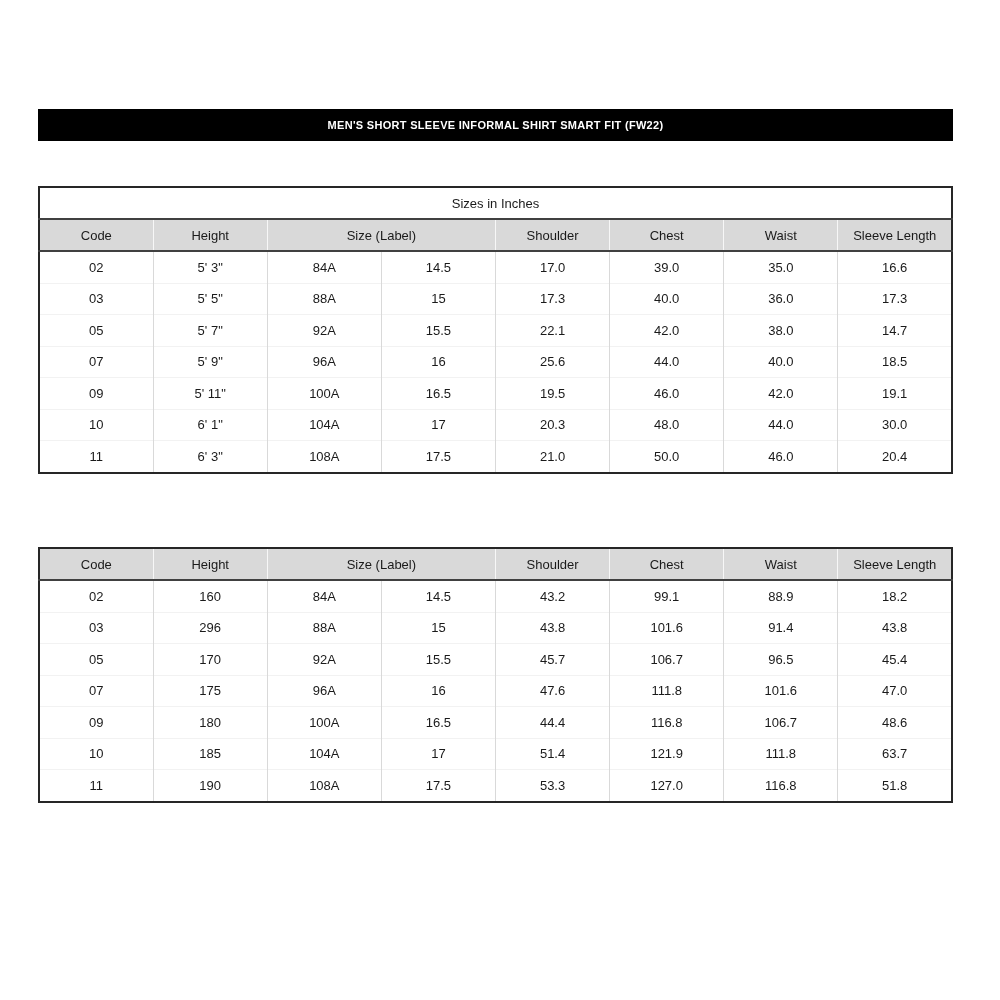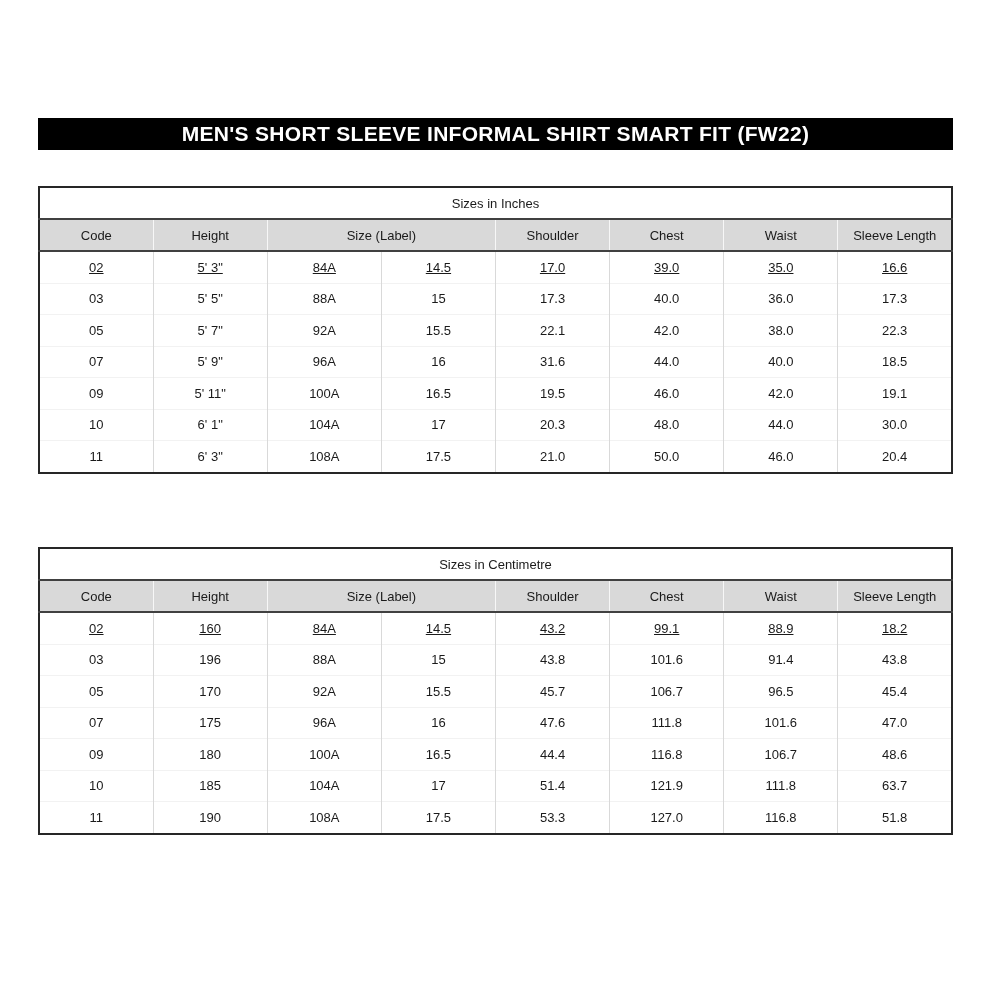--- a/index.html
+++ b/index.html
@@ -17,24 +17,24 @@
   html,body{margin:0;padding:0;}
   body{
     width:1000px;height:1000px;
     background:var(--page-bg);
     font-family:"Liberation Sans","DejaVu Sans",sans-serif;
     color:var(--text);
     position:relative;
     overflow:hidden;
   }
   .title-bar{
-    position:absolute;left:38px;top:118px;width:915px;height:32px;
+    position:absolute;left:38px;top:109px;width:915px;height:32px;
     background:var(--bar-bg);color:var(--bar-fg);
     display:flex;align-items:center;justify-content:center;
-    font-size:21px;font-weight:bold;letter-spacing:.3px;
+    font-size:11px;font-weight:bold;letter-spacing:.3px;
     white-space:nowrap;
   }
   .size-table-section{position:absolute;left:38px;width:915px;}
   .section-inches{top:186px;}
   .section-cm{top:547px;}
   table.size-table{
     width:915px;border-collapse:collapse;table-layout:fixed;
     border:2px solid var(--outer-border);
     font-size:13px;
   }
@@ -51,21 +51,21 @@
     border-bottom:2px solid var(--heavy-line);
     border-left:1px solid var(--header-sep);
   }
   tr.header-row th:first-child{border-left:none;}
   tbody td{
     height:30.5px;
     border-left:1px solid var(--grid-v);
     border-top:1px solid var(--grid-h);
   }
   tbody td:first-child{border-left:none;}
-  tbody tr:first-child td{border-top:none;text-decoration:underline;}
+  tbody tr:first-child td{border-top:none;}
 </style>
 </head>
 <body>
 
 <div class="title-bar">
   <span>MEN'S SHORT SLEEVE INFORMAL SHIRT SMART FIT (FW22)</span>
 </div>
 
 <div class="size-table-section section-inches">
   <table class="size-table">
@@ -115,28 +115,28 @@
           <td>17.3</td>
         </tr>
         <tr>
           <td>05</td>
           <td>5' 7"</td>
           <td>92A</td>
           <td>15.5</td>
           <td>22.1</td>
           <td>42.0</td>
           <td>38.0</td>
-          <td>22.3</td>
+          <td>14.7</td>
         </tr>
         <tr>
           <td>07</td>
           <td>5' 9"</td>
           <td>96A</td>
           <td>16</td>
-          <td>31.6</td>
+          <td>25.6</td>
           <td>44.0</td>
           <td>40.0</td>
           <td>18.5</td>
         </tr>
         <tr>
           <td>09</td>
           <td>5' 11"</td>
           <td>100A</td>
           <td>16.5</td>
           <td>19.5</td>
@@ -174,23 +174,20 @@
       <col style="width:12.5%">
         <col style="width:12.5%">
         <col style="width:12.5%">
         <col style="width:12.5%">
       <col style="width:12.5%">
         <col style="width:12.5%">
         <col style="width:12.5%">
         <col style="width:12.5%">
     </colgroup>
     <thead>
-      <tr class="title-row">
-        <td colspan="8">Sizes in Centimetre</td>
-      </tr>
       <tr class="header-row">
           <th colspan="1">Code</th>
           <th colspan="1">Height</th>
           <th colspan="2">Size (Label)</th>
           <th colspan="1">Shoulder</th>
           <th colspan="1">Chest</th>
           <th colspan="1">Waist</th>
           <th colspan="1">Sleeve Length</th>
         </tr>
     </thead>
@@ -200,21 +197,21 @@
           <td>160</td>
           <td>84A</td>
           <td>14.5</td>
           <td>43.2</td>
           <td>99.1</td>
           <td>88.9</td>
           <td>18.2</td>
         </tr>
         <tr>
           <td>03</td>
-          <td>196</td>
+          <td>296</td>
           <td>88A</td>
           <td>15</td>
           <td>43.8</td>
           <td>101.6</td>
           <td>91.4</td>
           <td>43.8</td>
         </tr>
         <tr>
           <td>05</td>
           <td>170</td>

